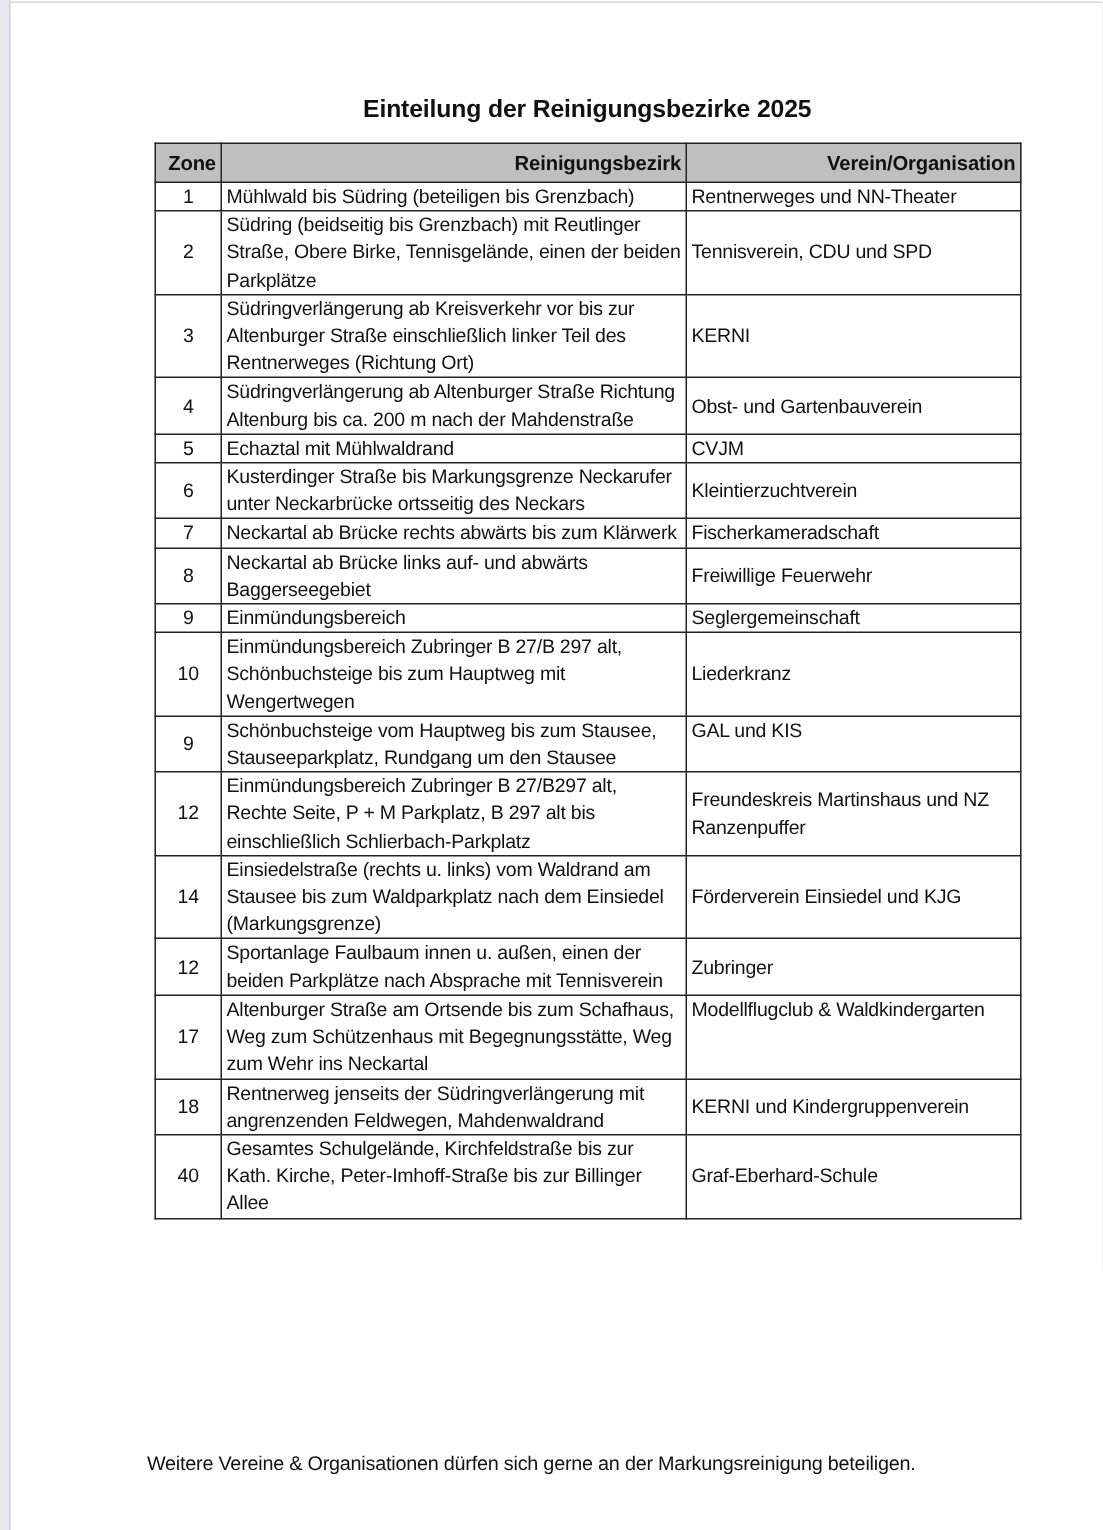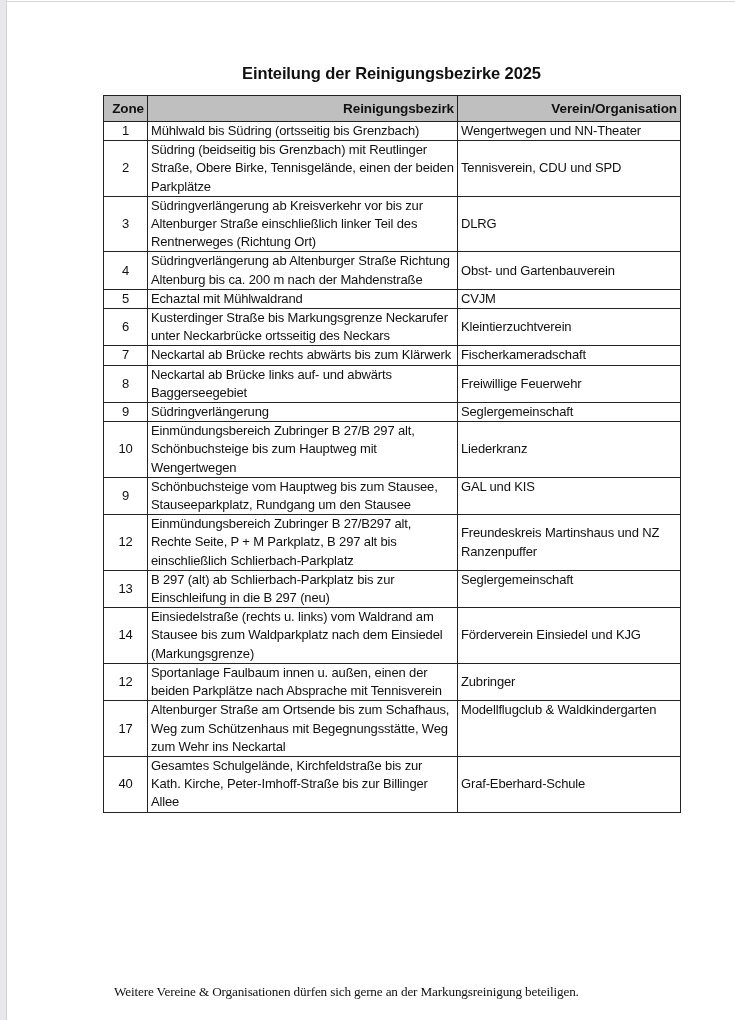--- a/index.html
+++ b/index.html
@@ -81,25 +81,24 @@
   }
   td.verein-cell.valign-top {
     vertical-align: top;
     margin-left: 13px;
   }
   tr.single td { height: 17px; }
   .footer-note {
     position: absolute;
     left: 98px;
     top: 968px;
-    margin: 16px;
+    margin: 0;
     font-size: 13.2px;
     color: #111;
     letter-spacing: -0.15px;
-    font-family: Liberation Serif, serif;
   }
 </style>
 </head>
 <body>
 
 <div class="screen">
   <div class="edge-strip"></div>
   <div class="top-line"></div>
 
   <h1 class="title">Einteilung der Reinigungsbezirke 2025</h1>
@@ -113,32 +112,32 @@
     <thead>
       <tr>
         <th>Zone</th>
         <th>Reinigungsbezirk</th>
         <th>Verein/Organisation</th>
       </tr>
     </thead>
     <tbody id="rows">
         <tr class="single">
           <td class="zone-cell">1</td>
-          <td class="bezirk-cell">Mühlwald bis Südring (ortsseitig bis Grenzbach)</td>
-          <td class="verein-cell">Wengertwegen und NN-Theater</td>
+          <td class="bezirk-cell">Mühlwald bis Südring (beteiligen bis Grenzbach)</td>
+          <td class="verein-cell">Rentnerweges und NN-Theater</td>
         </tr>
         <tr>
           <td class="zone-cell">2</td>
           <td class="bezirk-cell">Südring (beidseitig bis Grenzbach) mit Reutlinger Straße, Obere Birke, Tennisgelände, einen der beiden Parkplätze</td>
           <td class="verein-cell">Tennisverein, CDU und SPD</td>
         </tr>
         <tr>
           <td class="zone-cell">3</td>
           <td class="bezirk-cell">Südringverlängerung ab Kreisverkehr vor bis zur Altenburger Straße einschließlich linker Teil des Rentnerweges (Richtung Ort)</td>
-          <td class="verein-cell">DLRG</td>
+          <td class="verein-cell">KERNI</td>
         </tr>
         <tr>
           <td class="zone-cell">4</td>
           <td class="bezirk-cell">Südringverlängerung ab Altenburger Straße Richtung Altenburg bis ca. 200 m nach der Mahdenstraße</td>
           <td class="verein-cell">Obst- und Gartenbauverein</td>
         </tr>
         <tr class="single">
           <td class="zone-cell">5</td>
           <td class="bezirk-cell">Echaztal mit Mühlwaldrand</td>
           <td class="verein-cell">CVJM</td>
@@ -153,59 +152,59 @@
           <td class="bezirk-cell">Neckartal ab Brücke rechts abwärts bis zum Klärwerk</td>
           <td class="verein-cell">Fischerkameradschaft</td>
         </tr>
         <tr>
           <td class="zone-cell">8</td>
           <td class="bezirk-cell">Neckartal ab Brücke links auf- und abwärts Baggerseegebiet</td>
           <td class="verein-cell">Freiwillige Feuerwehr</td>
         </tr>
         <tr class="single">
           <td class="zone-cell">9</td>
-          <td class="bezirk-cell">Südringverlängerung</td>
+          <td class="bezirk-cell">Einmündungsbereich</td>
           <td class="verein-cell">Seglergemeinschaft</td>
         </tr>
         <tr>
           <td class="zone-cell">10</td>
           <td class="bezirk-cell">Einmündungsbereich Zubringer B 27/B 297 alt, Schönbuchsteige bis zum Hauptweg mit Wengertwegen</td>
           <td class="verein-cell">Liederkranz</td>
         </tr>
         <tr>
           <td class="zone-cell">9</td>
           <td class="bezirk-cell">Schönbuchsteige vom Hauptweg bis zum Stausee, Stauseeparkplatz, Rundgang um den Stausee</td>
           <td class="verein-cell valign-top">GAL und KIS</td>
         </tr>
         <tr>
           <td class="zone-cell">12</td>
           <td class="bezirk-cell">Einmündungsbereich Zubringer B 27/B297 alt, Rechte Seite, P + M Parkplatz, B 297 alt bis einschließlich Schlierbach-Parkplatz</td>
           <td class="verein-cell">Freundeskreis Martinshaus und NZ Ranzenpuffer</td>
         </tr>
         <tr>
-          <td class="zone-cell">13</td>
-          <td class="bezirk-cell">B 297 (alt) ab Schlierbach-Parkplatz bis zur Einschleifung in die B 297 (neu)</td>
-          <td class="verein-cell valign-top">Seglergemeinschaft</td>
-        </tr>
-        <tr>
           <td class="zone-cell">14</td>
           <td class="bezirk-cell">Einsiedelstraße (rechts u. links) vom Waldrand am Stausee bis zum Waldparkplatz nach dem Einsiedel (Markungsgrenze)</td>
           <td class="verein-cell">Förderverein Einsiedel und KJG</td>
         </tr>
         <tr>
           <td class="zone-cell">12</td>
           <td class="bezirk-cell">Sportanlage Faulbaum innen u. außen, einen der beiden Parkplätze nach Absprache mit Tennisverein</td>
           <td class="verein-cell">Zubringer</td>
         </tr>
         <tr>
           <td class="zone-cell">17</td>
           <td class="bezirk-cell">Altenburger Straße am Ortsende bis zum Schafhaus, Weg zum Schützenhaus mit Begegnungsstätte, Weg zum Wehr ins Neckartal</td>
           <td class="verein-cell valign-top">Modellflugclub &amp; Waldkindergarten</td>
         </tr>
         <tr>
+          <td class="zone-cell">18</td>
+          <td class="bezirk-cell">Rentnerweg jenseits der Südringverlängerung mit angrenzenden Feldwegen, Mahdenwaldrand</td>
+          <td class="verein-cell">KERNI und Kindergruppenverein</td>
+        </tr>
+        <tr>
           <td class="zone-cell">40</td>
           <td class="bezirk-cell">Gesamtes Schulgelände, Kirchfeldstraße bis zur Kath. Kirche, Peter-Imhoff-Straße bis zur Billinger Allee</td>
           <td class="verein-cell">Graf-Eberhard-Schule</td>
         </tr>
       </tbody>
   </table>
 
   <p class="footer-note">Weitere Vereine &amp; Organisationen dürfen sich gerne an der Markungsreinigung beteiligen.</p>
 </div>
 

